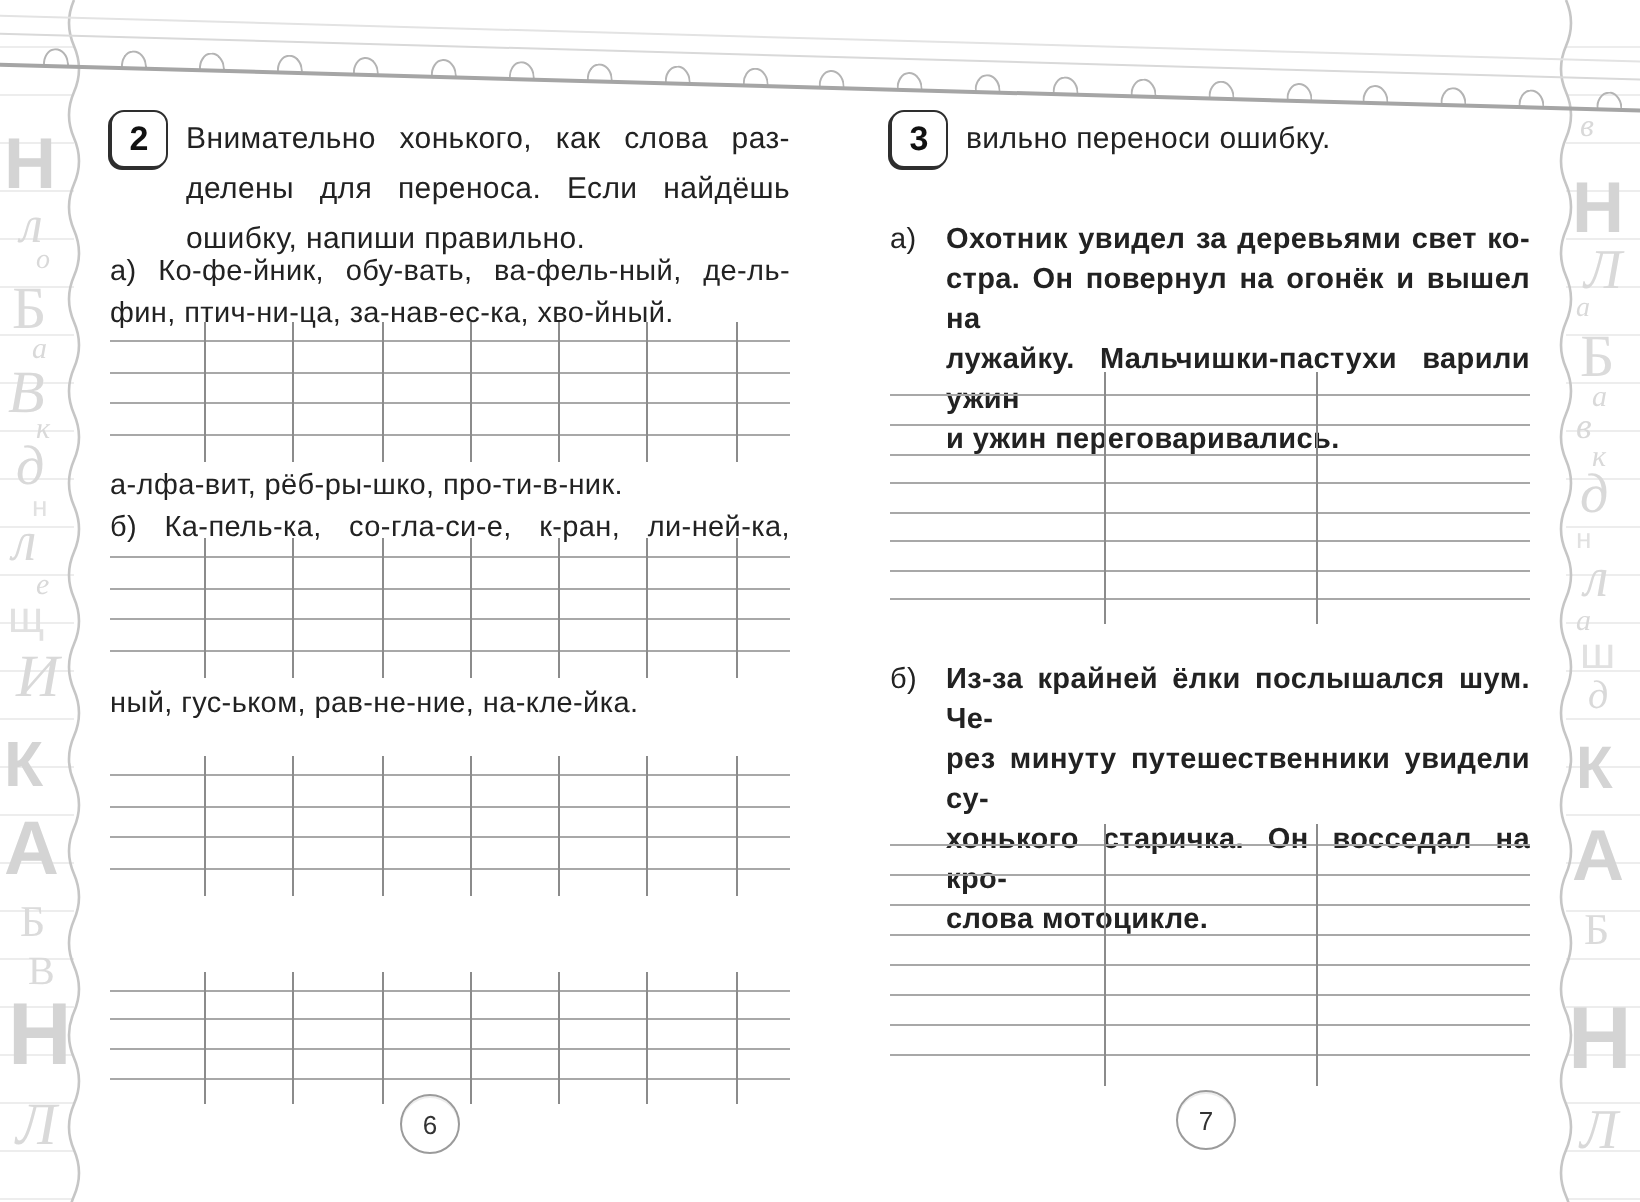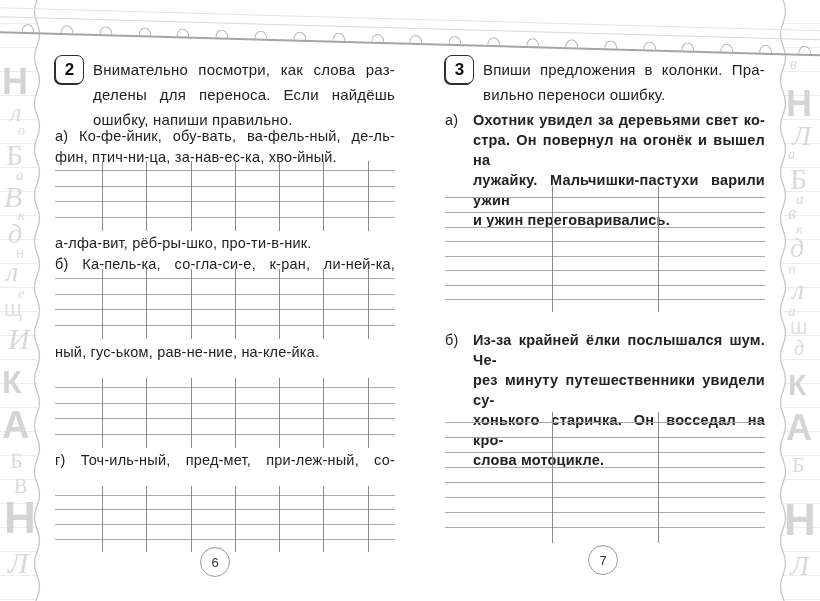--- a/index.html
+++ b/index.html
@@ -152,21 +152,21 @@
         <span class="letter i" style="top: 552px; left: 14px; font-size: 28px;">Л</span>
       </div>
     <svg class="wave-svg" width="44" height="601">
       <path class="wavepath" fill="none" stroke="#c6c6c6" stroke-width="1.3" d="M7,0 Q12,11.5 7,23 Q2,34.5 7,46 Q12,57.5 7,69 Q2,80.5 7,92 Q12,103.5 7,115 Q2,126.5 7,138 Q12,149.5 7,161 Q2,172.5 7,184 Q12,195.5 7,207 Q2,218.5 7,230 Q12,241.5 7,253 Q2,264.5 7,276 Q12,287.5 7,299 Q2,310.5 7,322 Q12,333.5 7,345 Q2,356.5 7,368 Q12,379.5 7,391 Q2,402.5 7,414 Q12,425.5 7,437 Q2,448.5 7,460 Q12,471.5 7,483 Q2,494.5 7,506 Q12,517.5 7,529 Q2,540.5 7,552 Q12,563.5 7,575 Q2,586.5 7,598 Q12,609.5 7,621"></path>
     </svg>
   </div>
 
   <div class="pg leftpg">
     <div class="badge">2</div>
     <div class="instr">
-        <div class="tline just">Внимательно посмотри, как слова раз-</div>
+        <div class="tline just">Внимательно хонького, как слова раз-</div>
         <div class="tline just">делены для переноса. Если найдёшь</div>
         <div class="tline">ошибку, напиши правильно.</div>
       </div>
 
     <div class="item i-la">
         <div class="tline just">а) Ко-фе-йник, обу-вать, ва-фель-ный, де-ль-</div>
         <div class="tline">фин, птич-ни-ца, за-нав-ес-ка, хво-йный.</div>
       </div>
     <div class="grid g-la">
         <div class="hline" style="top: 13%;"></div>
@@ -211,21 +211,20 @@
         <div class="vline" style="left: 13.8%;"></div>
         <div class="vline" style="left: 26.8333%;"></div>
         <div class="vline" style="left: 39.8667%;"></div>
         <div class="vline" style="left: 52.9%;"></div>
         <div class="vline" style="left: 65.9333%;"></div>
         <div class="vline" style="left: 78.9667%;"></div>
         <div class="vline" style="left: 92%;"></div>
       </div>
 
     <div class="item i-ld">
-        <div class="tline just">г) Точ-иль-ный, пред-мет, при-леж-ный, со-</div>
       </div>
     <div class="grid g-ld">
         <div class="hline" style="top: 13%;"></div>
         <div class="hline" style="top: 35.3333%;"></div>
         <div class="hline" style="top: 57.6667%;"></div>
         <div class="hline" style="top: 80%;"></div>
         <div class="vline" style="left: 13.8%;"></div>
         <div class="vline" style="left: 26.8333%;"></div>
         <div class="vline" style="left: 39.8667%;"></div>
         <div class="vline" style="left: 52.9%;"></div>
@@ -235,21 +234,20 @@
       </div>
 
     <div class="pagenum">
       <span>6</span>
     </div>
   </div>
 
   <div class="pg rightpg">
     <div class="badge">3</div>
     <div class="instr">
-        <div class="tline just">Впиши предложения в колонки. Пра-</div>
         <div class="tline">вильно переноси ошибку.</div>
       </div>
 
     <div class="item hang i-ra">
       <span class="marker">а)</span>
       <div class="ilines">
           <div class="tline just">Охотник увидел за деревьями свет ко-</div>
           <div class="tline just">стра. Он повернул на огонёк и вышел на</div>
           <div class="tline just">лужайку. Мальчишки-пастухи варили ужин</div>
           <div class="tline">и ужин переговаривались.</div>

